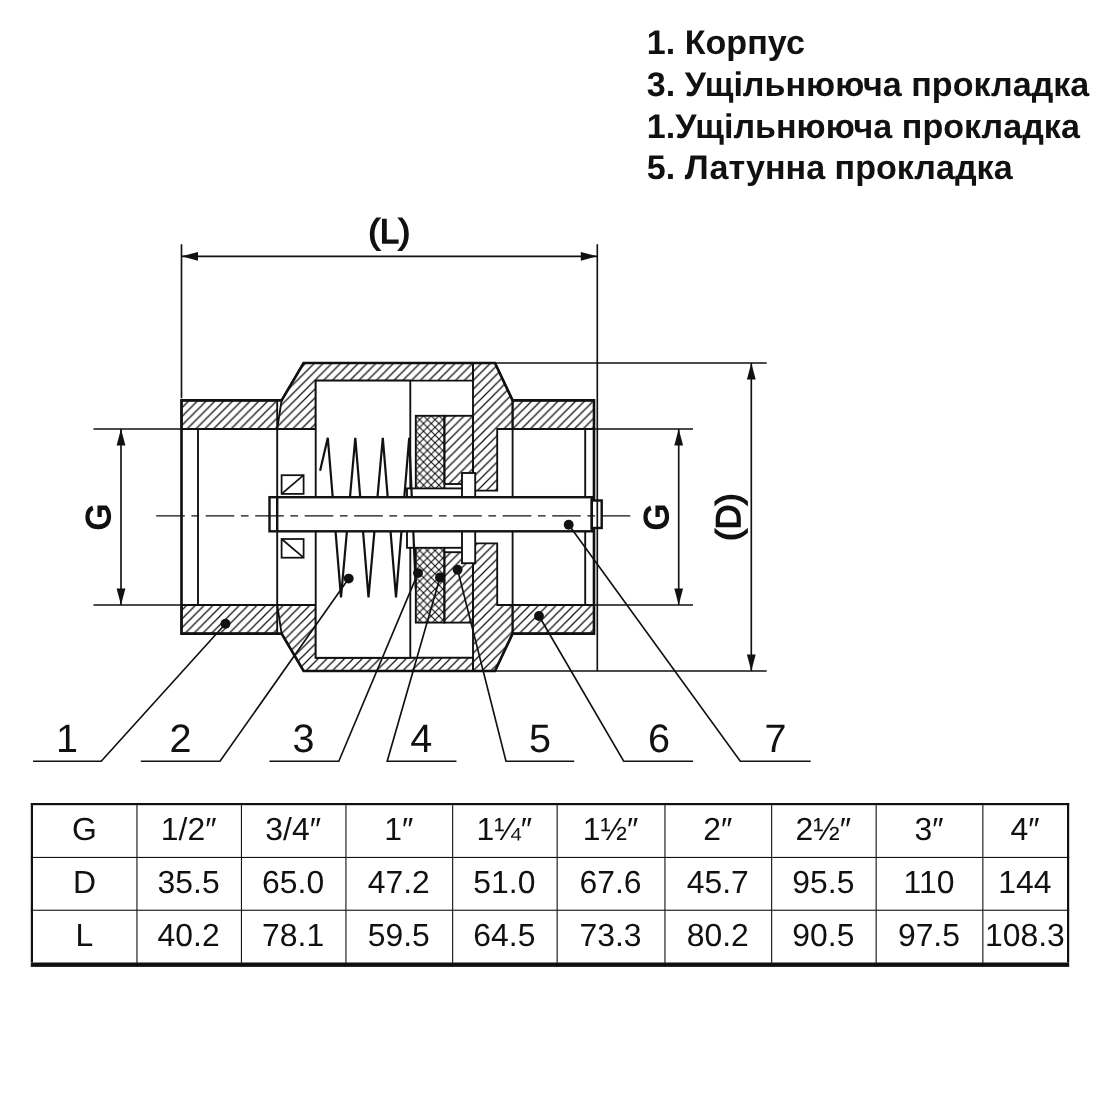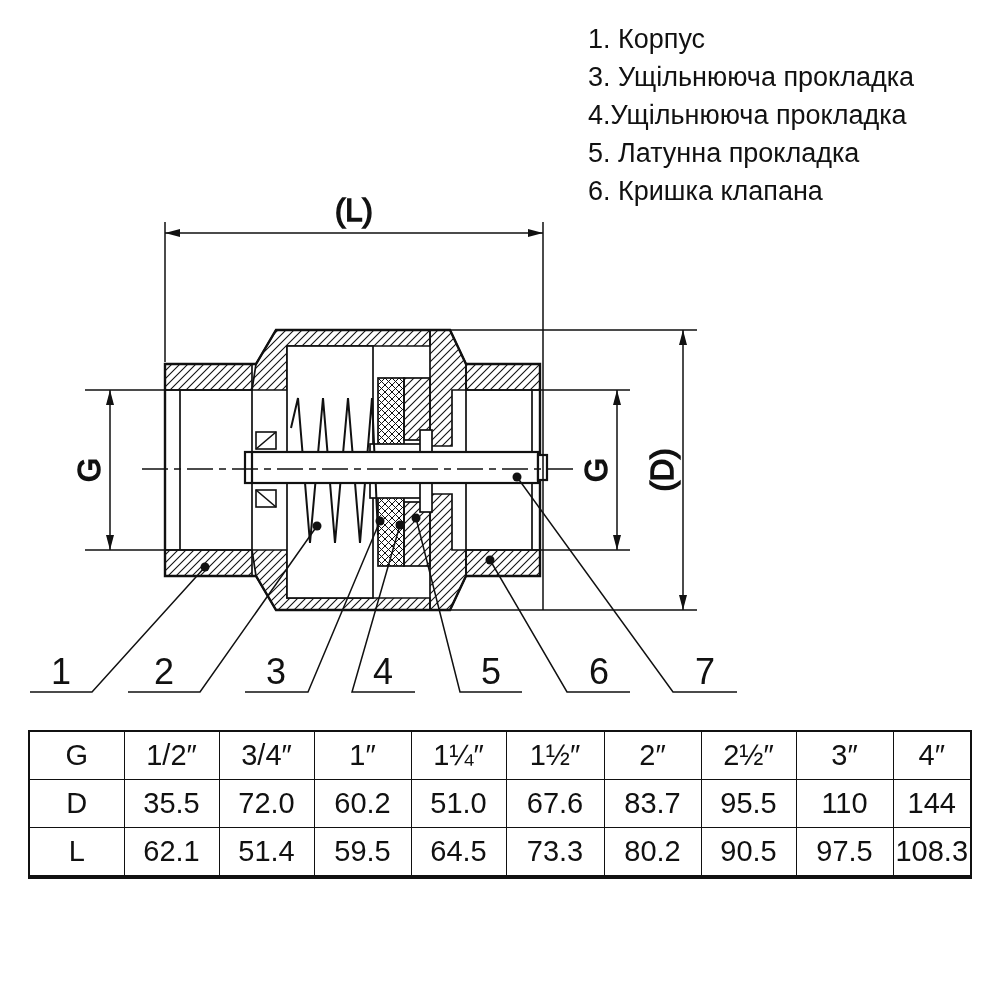--- a/index.html
+++ b/index.html
@@ -4,21 +4,21 @@
 <style>
   html,body{margin:0;padding:0;background:#f7f7f7;}
   #page{position:relative;width:1000px;height:1000px;background:#ffffff;
         font-family:"Liberation Sans",sans-serif;color:#111;overflow:hidden;}
   svg{position:absolute;left:0;top:0;}
   svg text{font-family:"Liberation Sans",sans-serif;fill:#111;}
   .dim-label{font-size:31px;}
   .callout-num{font-size:36px;}
   
   .legend{position:absolute;left:588px;top:20px;width:400px;
-          font-size:27px;line-height:38px;white-space:nowrap;}
+          font-size:31px;line-height:38px;white-space:nowrap;font-weight:bold;}
   .legend .indent{padding-left:32px;}
   
   .size-table{position:absolute;left:28px;top:730px;border-collapse:collapse;
               table-layout:fixed;}
   .size-table td{border:1.6px solid #111;text-align:center;vertical-align:middle;
                  font-size:29px;height:47px;padding:0;}
   .size-table{border:2.5px solid #111;border-bottom:4px solid #111;}
 </style>
 </head>
 <body>
@@ -147,23 +147,22 @@
         <text class="callout-num" x="491" y="684">5</text>
         <text class="callout-num" x="599" y="684">6</text>
         <text class="callout-num" x="705" y="684">7</text>
       </g>
     </g>
   </svg>
 
   <div class="legend">
     <div>1. Корпус</div>
     <div>3. Ущільнююча прокладка</div>
-    <div>4.Ущільнююча прокладка</div>
+    <div>1.Ущільнююча прокладка</div>
     <div>5. Латунна прокладка</div>
-    <div>6. Кришка клапана</div>
   </div>
 
   <table class="size-table">
     <colgroup>
       <col style="width:95px">
         <col style="width:95px">
         <col style="width:95px">
       <col style="width:97px">
         <col style="width:95px">
         <col style="width:98px">
@@ -181,33 +180,33 @@
       <td>1¼″</td>
       <td>1½″</td>
       <td>2″</td>
       <td>2½″</td>
       <td>3″</td>
       <td>4″</td>
     </tr>
     <tr>
       <td>D</td>
       <td>35.5</td>
-      <td>72.0</td>
-      <td>60.2</td>
+      <td>65.0</td>
+      <td>47.2</td>
       <td>51.0</td>
       <td>67.6</td>
-      <td>83.7</td>
+      <td>45.7</td>
       <td>95.5</td>
       <td>110</td>
       <td>144</td>
     </tr>
     <tr>
       <td>L</td>
-      <td>62.1</td>
-      <td>51.4</td>
+      <td>40.2</td>
+      <td>78.1</td>
       <td>59.5</td>
       <td>64.5</td>
       <td>73.3</td>
       <td>80.2</td>
       <td>90.5</td>
       <td>97.5</td>
       <td>108.3</td>
     </tr>
   </tbody>
     </table>

